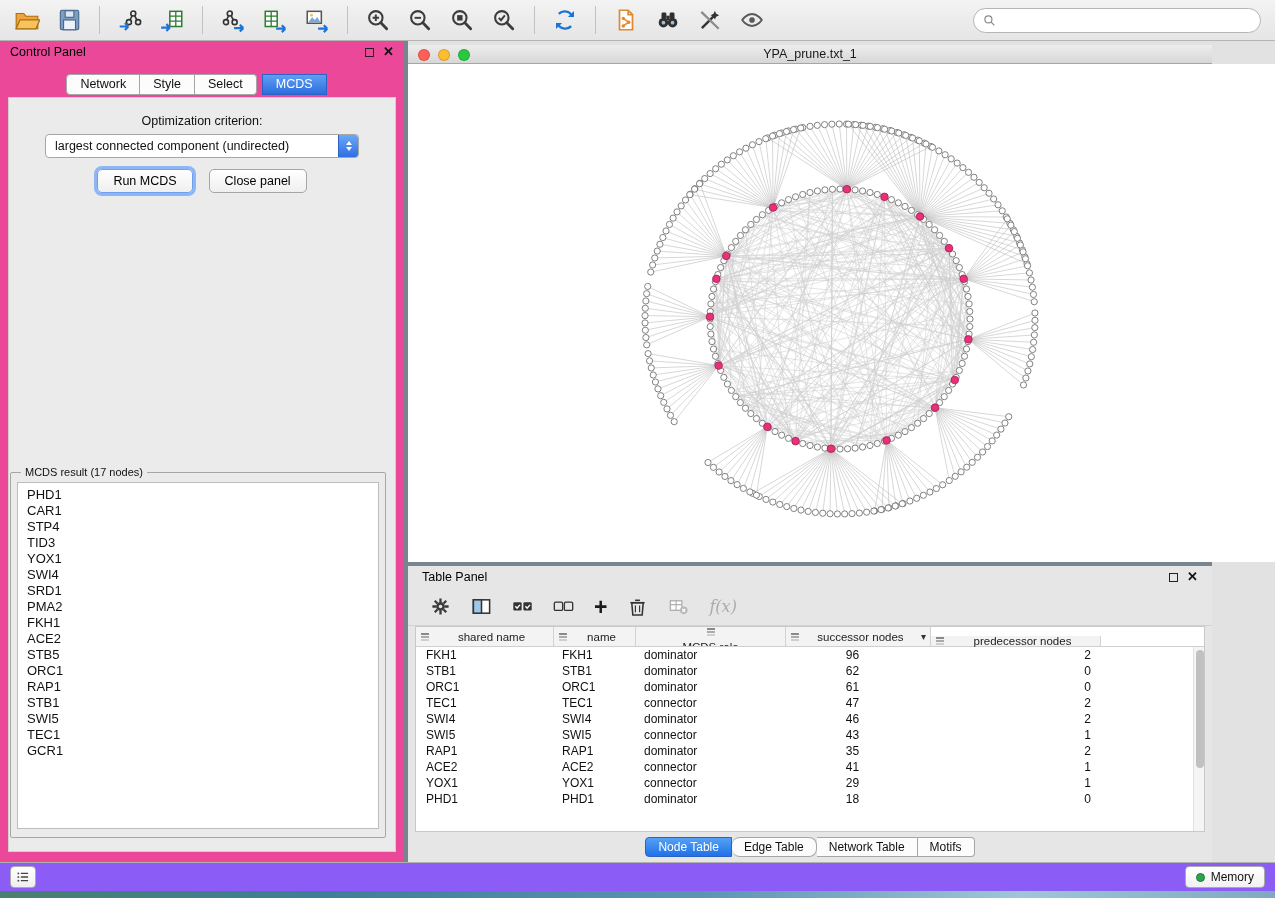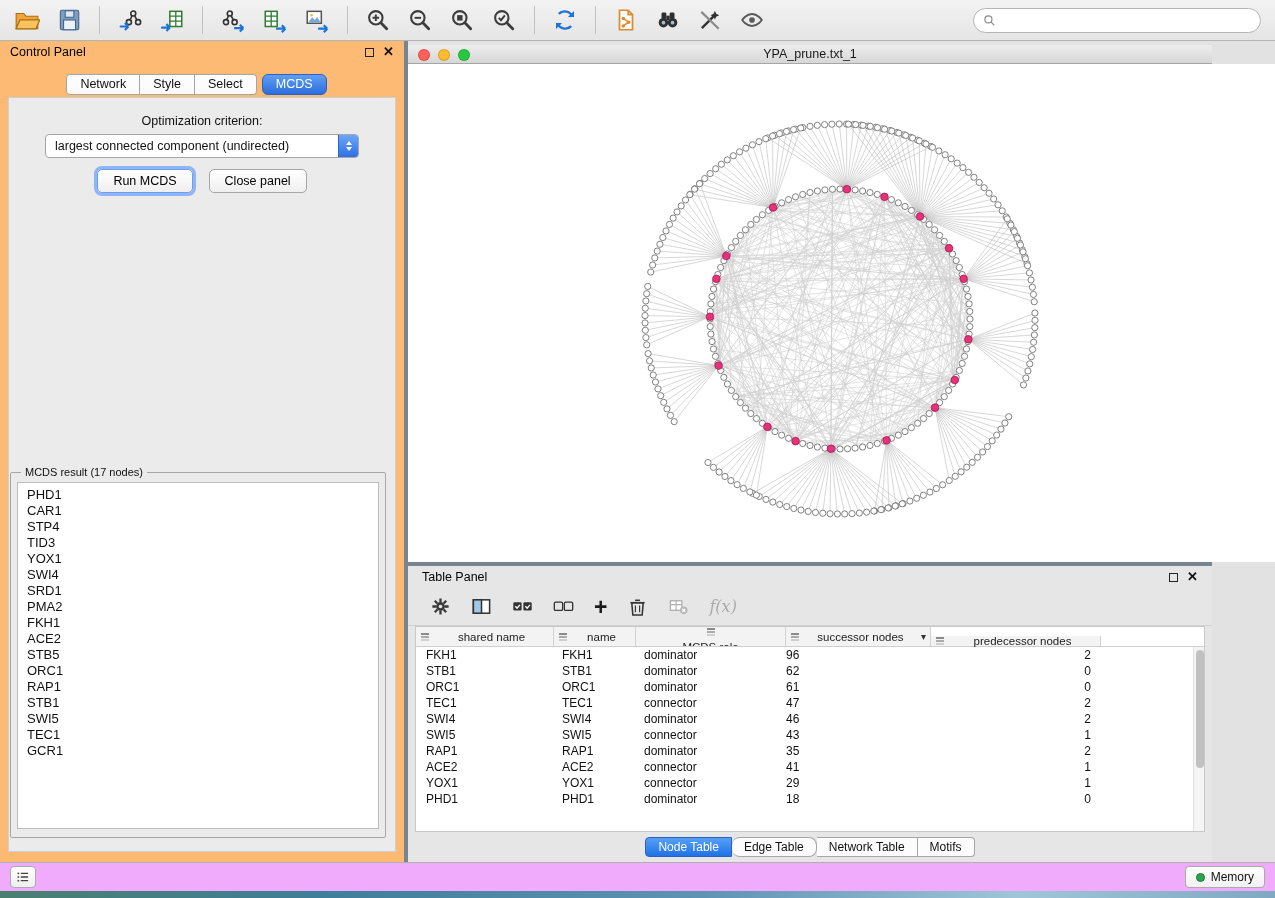--- a/index.html
+++ b/index.html
@@ -8,31 +8,31 @@
 
   
   .toolbar{position:absolute;top:0;left:0;width:1275px;height:41px;background:linear-gradient(#f3f3f3,#e5e5e5);border-bottom:1px solid #b4b4b4;display:flex;align-items:center;padding:0 8px;gap:4px;}
   .tbtn{width:38px;height:34px;display:flex;align-items:center;justify-content:center;border-radius:4px;}
   .tbtn svg{width:26px;height:26px;}
   .tsep{width:1px;height:28px;background:#c2c2c2;margin:0 7px;}
   .search-box{margin-left:auto;margin-right:6px;width:288px;height:25px;background:#fff;border:1px solid #b5b5b5;border-radius:13px;display:flex;align-items:center;padding:0 9px;gap:6px;}
   .search-box input{border:none;outline:none;flex:1;font-size:12px;font-family:"Liberation Sans",sans-serif;background:transparent;}
 
   
-  .control-panel{position:absolute;left:0;top:41px;width:404px;height:821px;background:#fdba74;}
+  .control-panel{position:absolute;left:0;top:41px;width:404px;height:821px;background:#ec4899;}
   .panel-header{height:22px;display:flex;align-items:center;padding:0 10px;font-size:12.5px;color:#000;}
   .panel-ctl{margin-left:auto;display:flex;gap:9px;align-items:center;}
   .float-box{width:9px;height:9px;border:1.6px solid #222;display:inline-block;}
   .close-x{font-size:13px;font-weight:bold;color:#111;line-height:12px;}
   .cp-body{position:absolute;top:56px;left:8px;right:8px;bottom:10px;background:#ebebeb;border:1px solid #d0d0d0;}
   .cp-tabs{position:absolute;top:33px;left:0;right:11px;display:flex;justify-content:center;z-index:2;}
   .cp-tab{height:21px;line-height:19px;padding:0 13px;font-size:12.5px;background:#fcfcfc;border:1px solid #a6a6a6;border-left:none;color:#111;}
   .cp-tab:first-child{border-left:1px solid #a6a6a6;border-radius:4px 0 0 4px;}
   .cp-tab:nth-child(3){border-radius:0 4px 4px 0;}
-  .cp-tab.active{background:linear-gradient(#5f9ef2,#2c6edf);border:1px solid #2b62c4;color:#fff;border-radius:6px;margin-left:5px;}
+  .cp-tab.active{background:linear-gradient(#5f9ef2,#2c6edf);border:1px solid #2b62c4;color:#fff;border-radius:0;margin-left:5px;}
   .opt-label{position:absolute;top:73px;left:0;right:0;text-align:center;font-size:12.5px;z-index:2;}
   .dropdown{position:absolute;left:45px;top:93px;width:314px;height:24px;background:#fff;border:1px solid #a6a6a6;border-radius:4px;display:flex;align-items:center;font-size:12.5px;z-index:2;}
   .dropdown .val{flex:1;padding:0 9px;white-space:nowrap;overflow:hidden;}
   .stepper{width:20px;height:22px;margin-right:0;background:linear-gradient(#6ba7f7,#2f6fe4);border-left:1px solid #2b62c4;border-radius:0 3px 3px 0;display:flex;flex-direction:column;align-items:center;justify-content:center;gap:2px;}
   .tri-up{width:0;height:0;border-left:3.5px solid transparent;border-right:3.5px solid transparent;border-bottom:4.5px solid #fff;}
   .tri-dn{width:0;height:0;border-left:3.5px solid transparent;border-right:3.5px solid transparent;border-top:4.5px solid #fff;}
   .btn-row{position:absolute;top:128px;left:0;right:0;display:flex;justify-content:center;gap:16px;z-index:2;}
   .btn{height:24px;padding:0 15px;background:linear-gradient(#ffffff,#efefef);border:1px solid #a6a6a6;border-radius:5px;font-size:12.5px;font-family:"Liberation Sans",sans-serif;}
   .btn.focused{box-shadow:0 0 0 3px rgba(80,145,250,.6);border-color:#6f9ef0;}
   .result-fieldset{position:absolute;left:10px;top:425px;width:376px;height:372px;border:1px solid #a6a6a6;border-radius:2px;padding:4px 6px 8px;z-index:2;background:#ebebeb;}
@@ -64,31 +64,31 @@
   .thead{height:20px;display:flex;font-size:11.5px;color:#222;border-bottom:1px solid #cfcfcf;}
   .th{display:flex;align-items:center;background:#f3f3f3;border-right:1px solid #d2d2d2;gap:4px;padding:0 4px;}
   .th .lbl{flex:1;text-align:center;white-space:nowrap;overflow:hidden;}
   .th.filler{flex:1;background:#fff;border-right:none;}
   .w1{width:138px;} .w2{width:82px;} .w3{width:150px;flex-direction:column;} .w4{width:145px;} .w5{width:170px;margin-top:9px;}
   .caret{font-size:10px;color:#333;}
   .trows{flex:1;overflow:hidden;}
   .trow{height:16px;display:flex;font-size:12px;align-items:center;}
   .c{white-space:nowrap;overflow:hidden;}
   .c1{width:138px;padding-left:10px;} .c2{width:82px;padding-left:8px;} .c3{width:150px;padding-left:8px;}
-  .c4{width:145px;text-align:left;padding-right:12px;} .c5{width:170px;text-align:right;padding-right:10px;}
+  .c4{width:145px;text-align:center;padding-right:12px;} .c5{width:170px;text-align:right;padding-right:10px;}
   .scrollbar{position:absolute;right:0;top:20px;bottom:0;width:11px;background:#f5f5f5;border-left:1px solid #e0e0e0;}
   .thumb{position:absolute;top:3px;left:1.5px;width:8px;height:118px;background:#c1c1c1;border-radius:4px;}
   .tp-tabs{height:30px;display:flex;justify-content:center;align-items:center;}
   .tp-tab{height:20px;line-height:18px;padding:0 12px;font-size:12px;background:#fcfcfc;border:1px solid #a6a6a6;border-left:none;color:#111;}
   .tp-tab:nth-child(2){border-radius:8px;}
   .tp-tab:last-child{border-radius:0 4px 4px 0;}
   .tp-tab.active{background:linear-gradient(#55a0f5,#1f72e8);border:1px solid #2b62c4;color:#fff;border-radius:4px 0 0 4px;}
 
   
-  .status-bar{position:absolute;left:0;top:862px;width:1275px;height:29px;background:#f0abfc;border-top:1px solid #b0b0b0;display:flex;align-items:center;padding:0 10px;}
+  .status-bar{position:absolute;left:0;top:862px;width:1275px;height:29px;background:#8b5cf6;border-top:1px solid #b0b0b0;display:flex;align-items:center;padding:0 10px;}
   .sb-btn{width:26px;height:22px;background:linear-gradient(#fff,#efefef);border:1px solid #ababab;border-radius:4px;display:flex;align-items:center;justify-content:center;}
   .memory-btn{margin-left:auto;height:22px;padding:0 10px;background:linear-gradient(#fff,#f1f1f1);border:1px solid #ababab;border-radius:4px;display:flex;align-items:center;gap:6px;font-size:12px;}
   .green-dot{width:9px;height:9px;border-radius:50%;background:#2aa44d;border:0.5px solid #1b7a36;}
   .wallpaper{position:absolute;left:0;top:891px;width:1275px;height:7px;background:linear-gradient(90deg,#49806f,#3f7e98 25%,#5e93b4 55%,#9fc6d8 80%,#7fa9c2);}
 </style>
 </head>
 <body>
 
 <div class="toolbar">
   <div class="tbtn">

